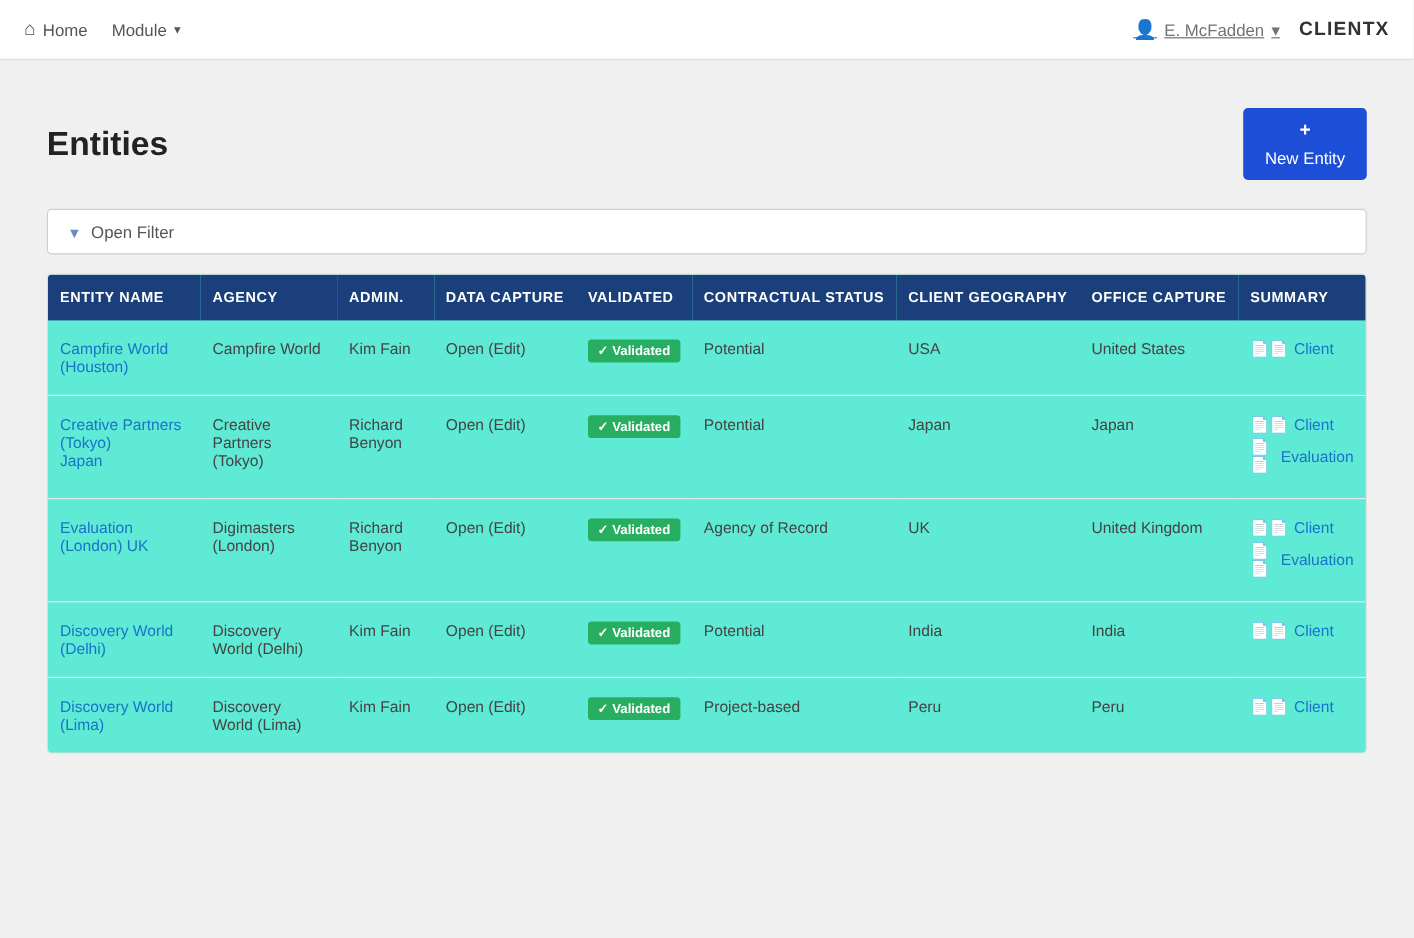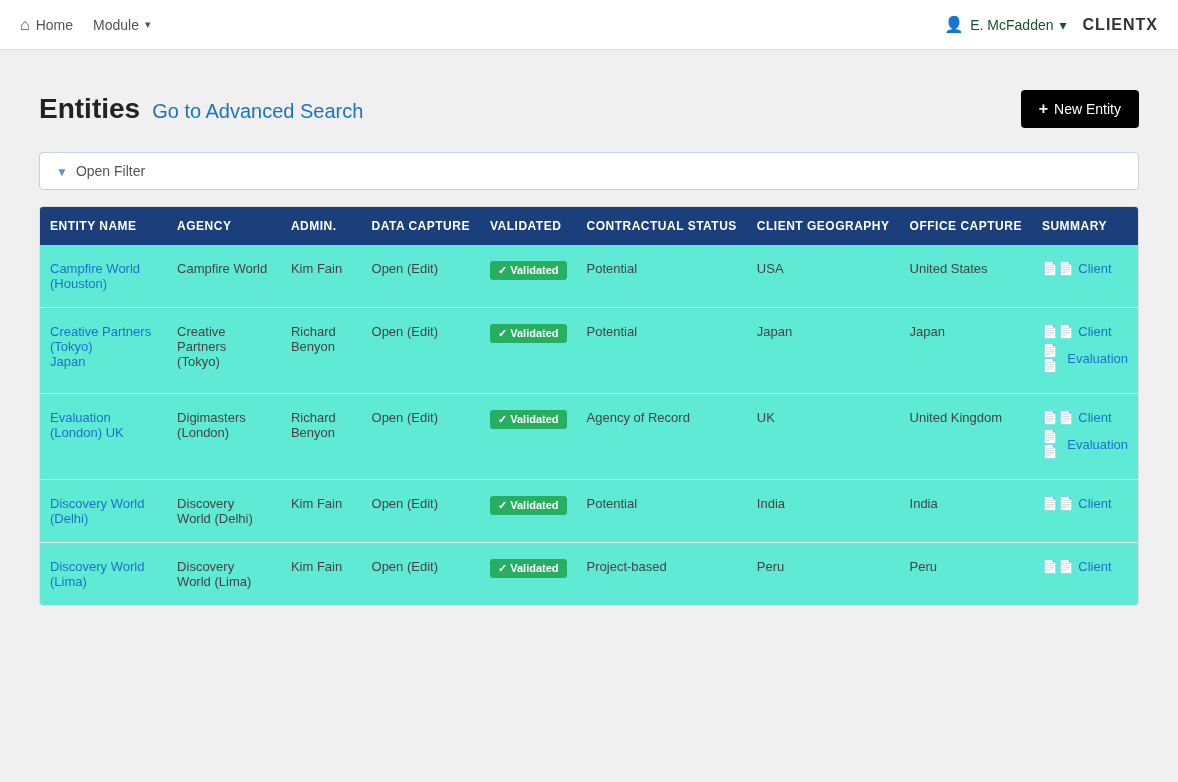--- a/index.html
+++ b/index.html
@@ -4,32 +4,32 @@
   <style>
     * { box-sizing: border-box; margin: 0; padding: 0; }
     body { font-family: -apple-system, BlinkMacSystemFont, 'Segoe UI', Arial, sans-serif; background: #f0f0f0; font-size: 14px; color: #333; }
 
     
     .navbar { background: #fff; border-bottom: 1px solid #ddd; height: 50px; display: flex; align-items: center; padding: 0 20px; justify-content: space-between; }
     .nav-left { display: flex; align-items: center; gap: 20px; }
     .nav-item { display: flex; align-items: center; gap: 6px; color: #555; cursor: pointer; font-size: 14px; }
     .nav-right { display: flex; align-items: center; gap: 16px; }
     .nav-brand { font-weight: 700; font-size: 16px; color: #333; letter-spacing: 1px; }
-    .nav-user { display: flex; align-items: center; gap: 6px; color: #14532d; cursor: pointer; }
+    .nav-user { display: flex; align-items: center; gap: 6px; color: #737373; cursor: pointer; text-decoration: underline; }
 
     
     .page { max-width: 1140px; margin: 0 auto; padding: 40px 20px 20px; }
 
     
     .page-header { display: flex; align-items: center; justify-content: space-between; margin-bottom: 24px; }
     .page-title-group { display: flex; align-items: baseline; gap: 12px; }
     .page-title { font-size: 28px; font-weight: 700; color: #222; }
     .advanced-search-link { font-size: 20px; color: #1a73c9; cursor: pointer; font-weight: 400; }
 
-    .btn-new-entity { background: #000000; color: #fff; border: none; padding: 10px 18px; border-radius: 4px; font-size: 14px; cursor: pointer; display: flex; align-items: center; gap: 6px; font-weight: 500; }
+    .btn-new-entity { background: #1d4ed8; color: #fff; border: none; padding: 10px 18px; border-radius: 4px; font-size: 14px; cursor: pointer; display: flex; align-items: center; gap: 6px; font-weight: 500; flex-direction: column; }
 
     
     .filter-bar { background: #fff; border: 1px solid #c8d0db; border-radius: 4px; padding: 10px 16px; margin-bottom: 16px; display: flex; align-items: center; gap: 8px; cursor: pointer; }
     .filter-label { color: #555; font-size: 14px; }
 
     
     .table-wrapper { background: #5eead4; border: 1px solid #ddd; border-radius: 4px; overflow: hidden; }
     table { width: 100%; border-collapse: collapse; }
     thead tr { background: #1a3f7a; color: #fff; }
     thead th { padding: 12px 10px; text-align: left; font-size: 12px; font-weight: 600; letter-spacing: 0.5px; white-space: nowrap; }
@@ -69,21 +69,20 @@
     </div>
     <span class="nav-brand">CLIENTX</span>
   </div>
 </nav>
 
 <div class="page">
 
   <div class="page-header">
     <div class="page-title-group">
       <h1 class="page-title">Entities</h1>
-      <a class="advanced-search-link">Go to Advanced Search</a>
     </div>
     <button class="btn-new-entity">
       <span class="plus-icon"></span>
       <span>New Entity</span>
     </button>
   </div>
 
   <div class="filter-bar">
     <span class="filter-icon"></span>
     <span class="filter-label">Open Filter</span>

